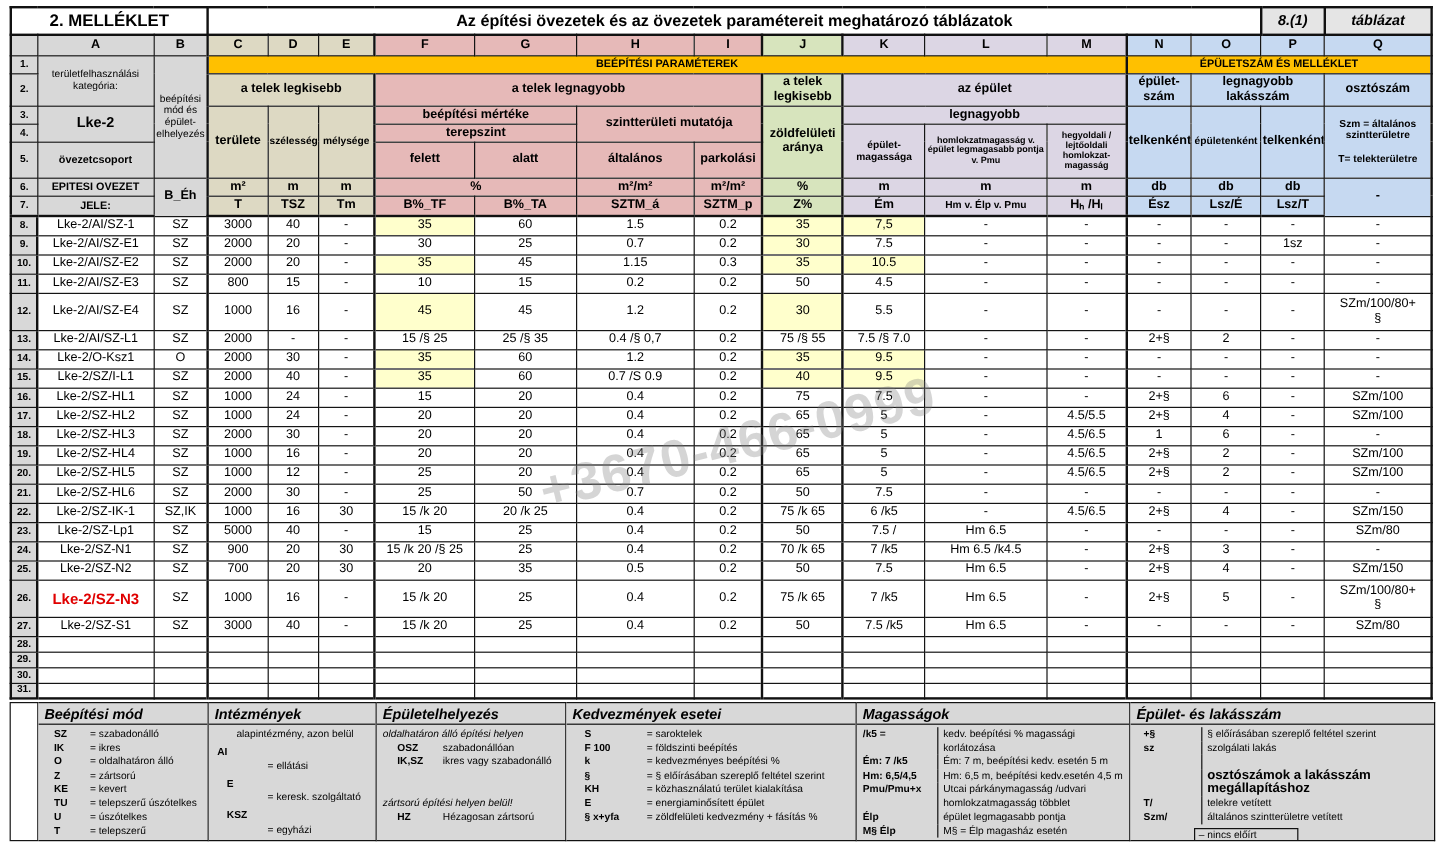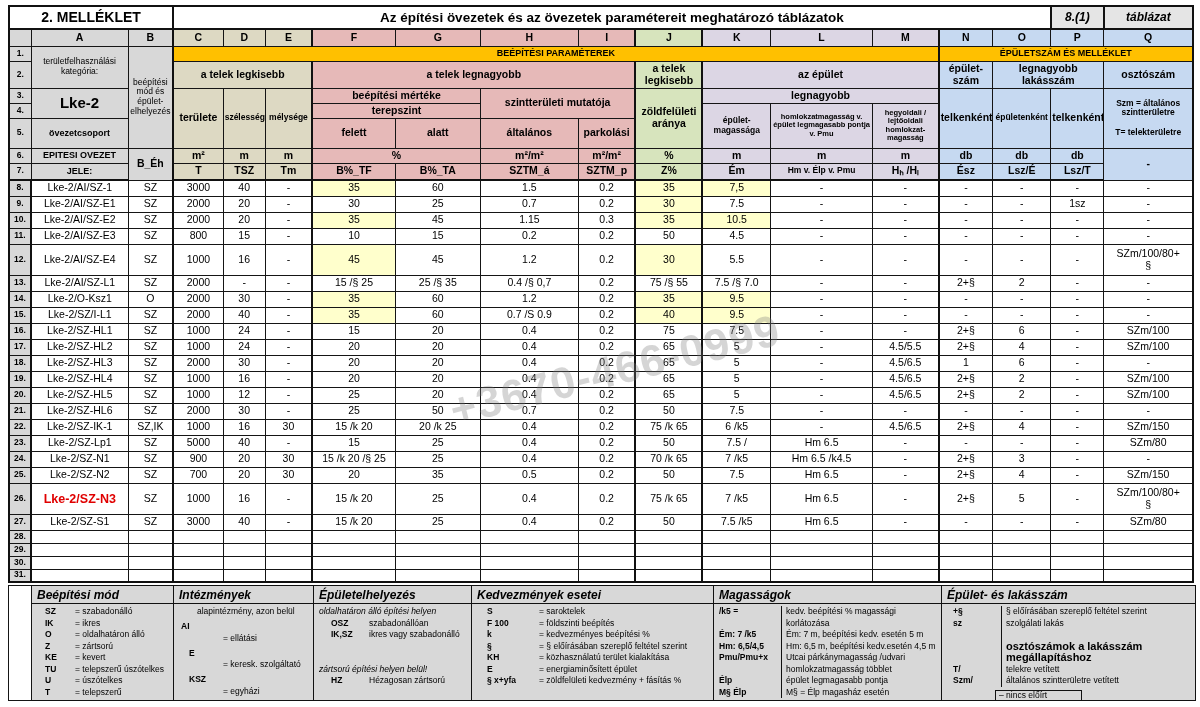--- a/index.html
+++ b/index.html
@@ -22,21 +22,21 @@
   .yellow{background:#e5e5e5;}
   .rn{font-size:8.5px;font-weight:bold;text-align:center;}
   .b{font-weight:bold;}
   .small{font-size:7.5px;line-height:1.1;}
   .s8{font-size:8.5px;}
   .s9{font-size:9px;}
   .r-title td{border:2px solid #111;}
   .title-left{font-size:14px;font-weight:bold;}
   .title-main{font-size:13.5px;font-weight:bold;}
   .title-num,.title-word{font-size:12px;font-weight:bold;font-style:italic;}
-  .zone-big{font-size:15px;font-weight:bold;}
+  .zone-big{font-size:12px;font-weight:bold;}
   .outer{border:2px solid #111;}
   tbody td{font-size:10.5px;}
   td.lbl{font-size:10.5px;}
   td.red-label{color:#e00000;font-weight:bold;font-size:12.5px;}
   
   .bl2{border-left:2px solid #111;}
   tr.codes td{border-bottom:2px solid #111;}
   
   .footer{display:flex;align-items:stretch;margin-top:2px;height:116px;}
   .spacer-col{width:22px;border:1px solid #151515;background:#fff;flex:0 0 auto;}

